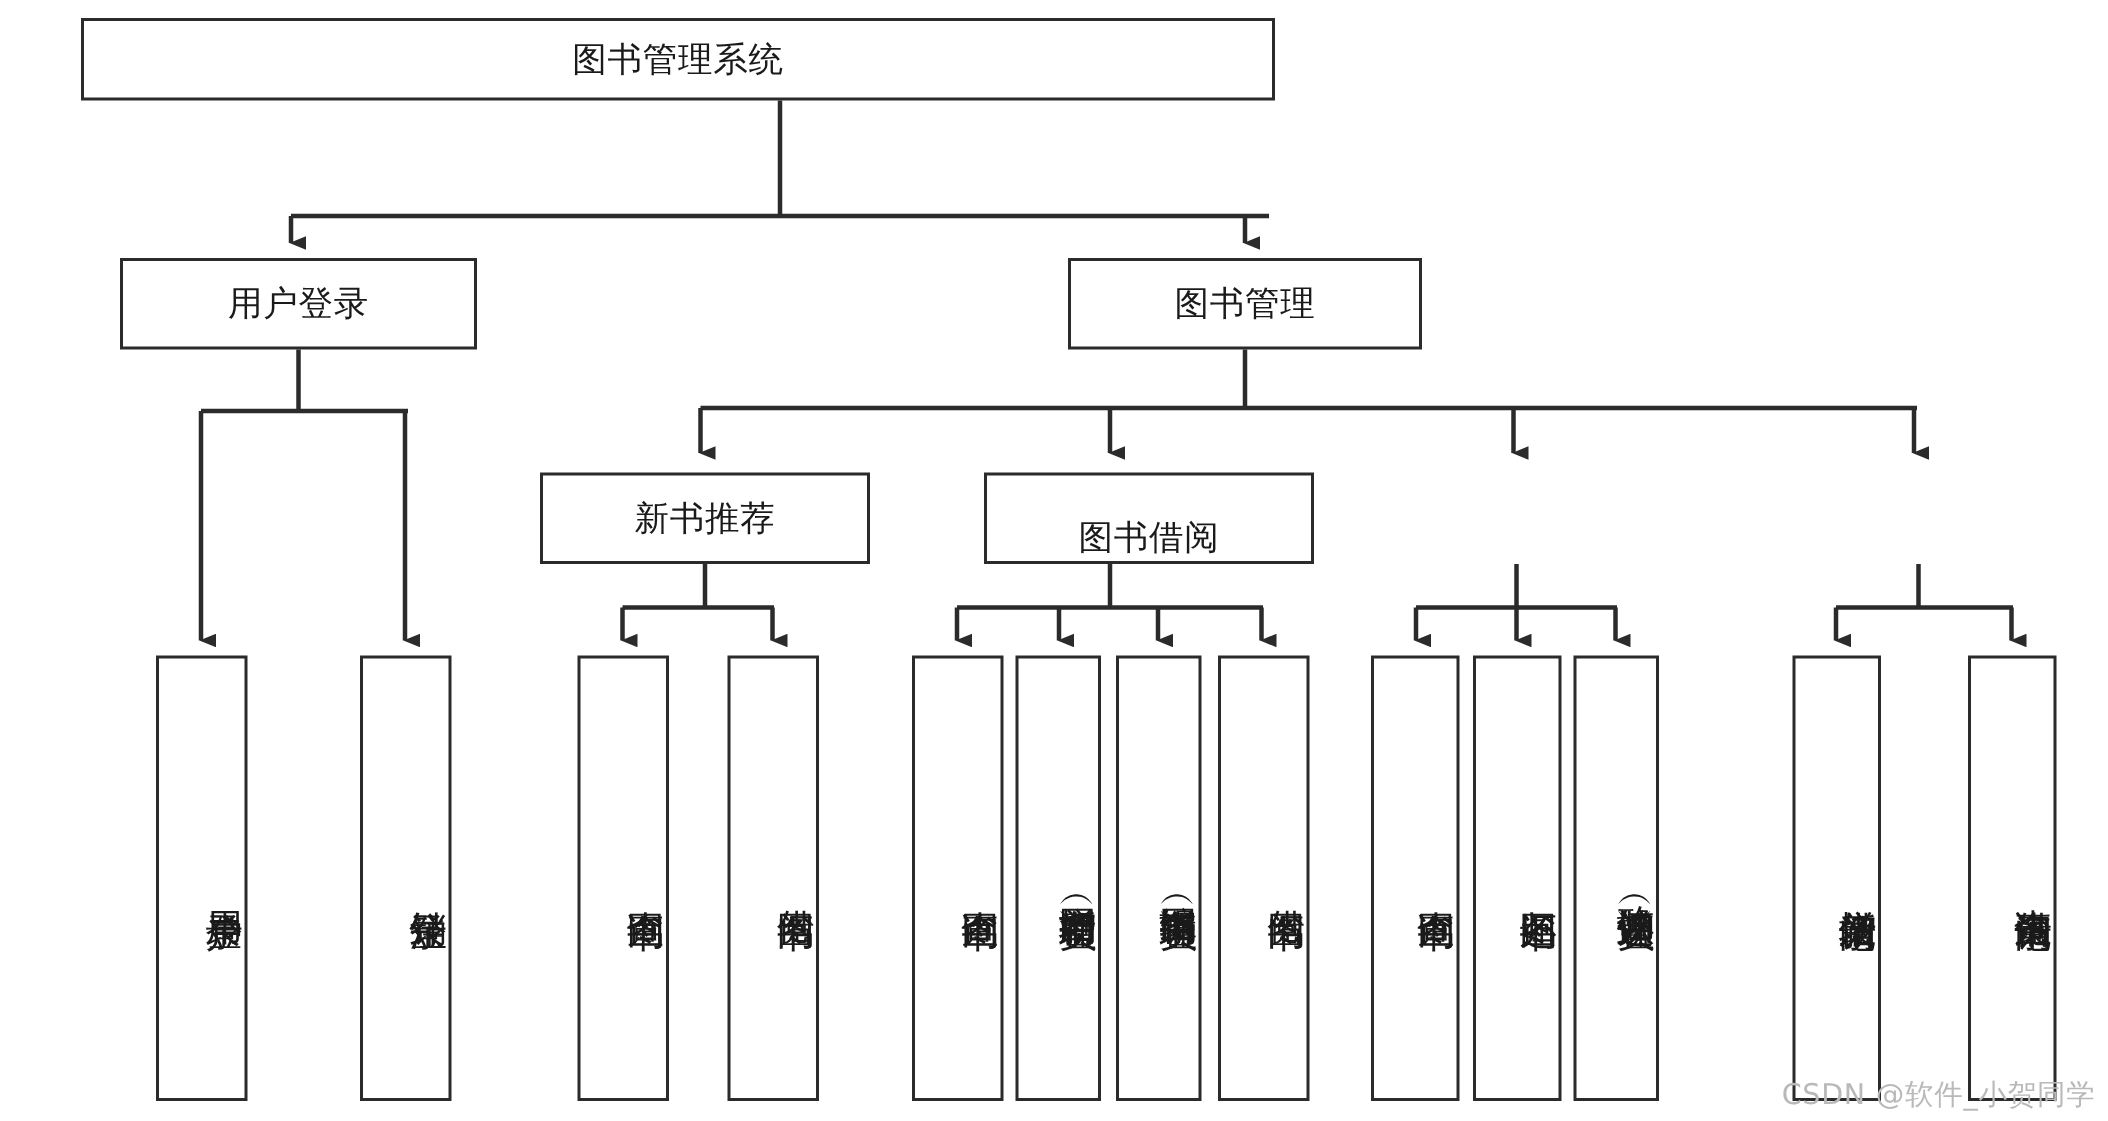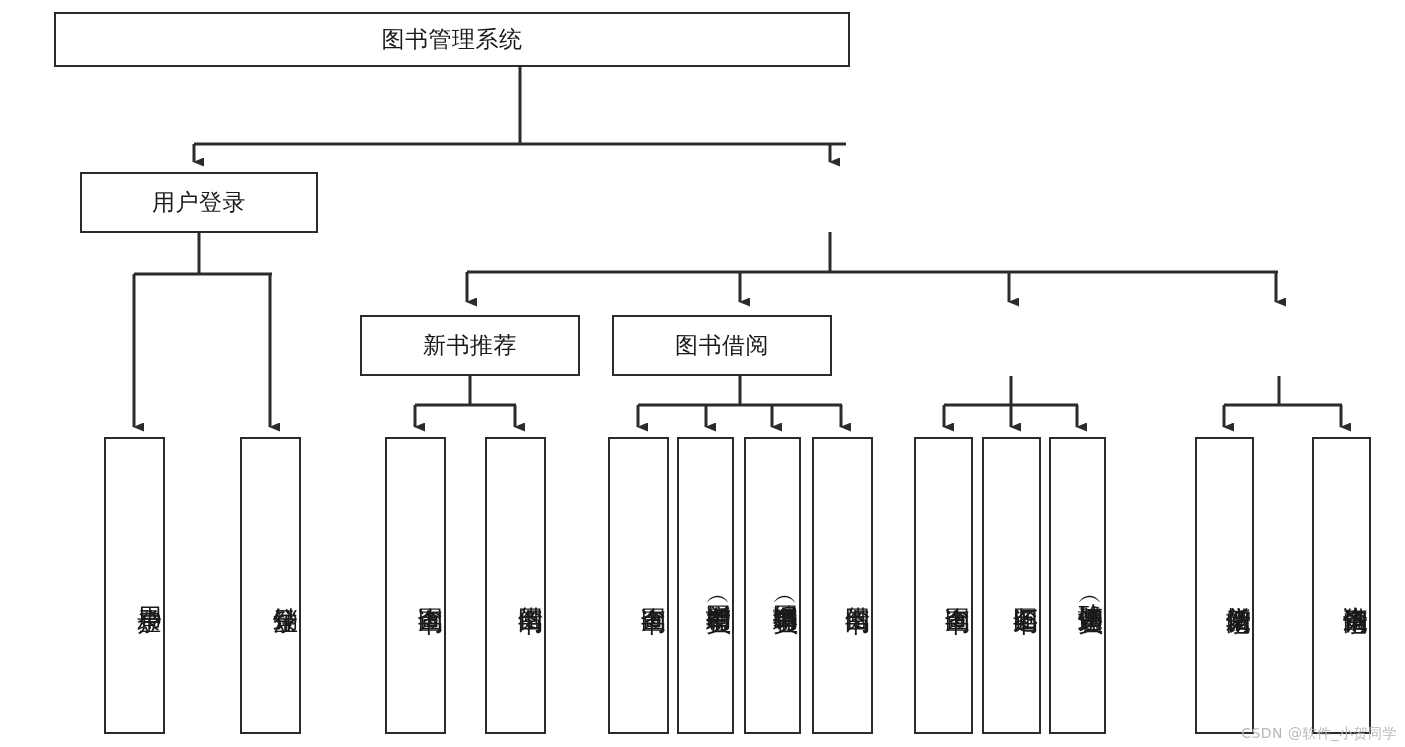--- a/index.html
+++ b/index.html
@@ -49,21 +49,21 @@
     justify-content: center;
     white-space: nowrap;
   }
   .node .label {
     display: block;
   }
   .watermark {
     position: absolute;
     right: 8px;
     bottom: 4px;
-    font-size: 14px;
+    font-size: 19px;
     color: #b9b9b9;
     letter-spacing: 0.5px;
     user-select: none;
     white-space: nowrap;
   }
 </style>
 </head>
 <body>
 
 <div id="canvas">
@@ -118,25 +118,28 @@
     </g>
   </svg>
 
   <div class="node horizontal" style="left:31px; top:12px; width:796px; height:55px;margin-left:23px;">
     <span class="label">图书管理系统</span>
   </div>
 
   <div class="node horizontal" style="left:80px; top:172px; width:238px; height:61px;">
     <span class="label">用户登录</span>
   </div>
+  <div class="node horizontal" style="left:712px; top:172px; width:236px; height:61px;">
+    <span class="label">图书管理</span>
+  </div>
 
   <div class="node horizontal" style="left:360px; top:315px; width:220px; height:61px;align-items:center;">
     <span class="label">新书推荐</span>
   </div>
-  <div class="node horizontal" style="left:612px; top:315px; width:220px; height:61px;">
+  <div class="node horizontal" style="left:656px; top:315px; width:220px; height:61px;align-items:flex-end;">
     <span class="label">图书借阅</span>
   </div>
 
   <div class="node vertical" style="left:104px; top:437px; width:61px; height:297px;">
     <span class="label">用户登录</span>
   </div>
   <div class="node vertical" style="left:240px; top:437px; width:61px; height:297px;">
     <span class="label">注销登录</span>
   </div>
 

